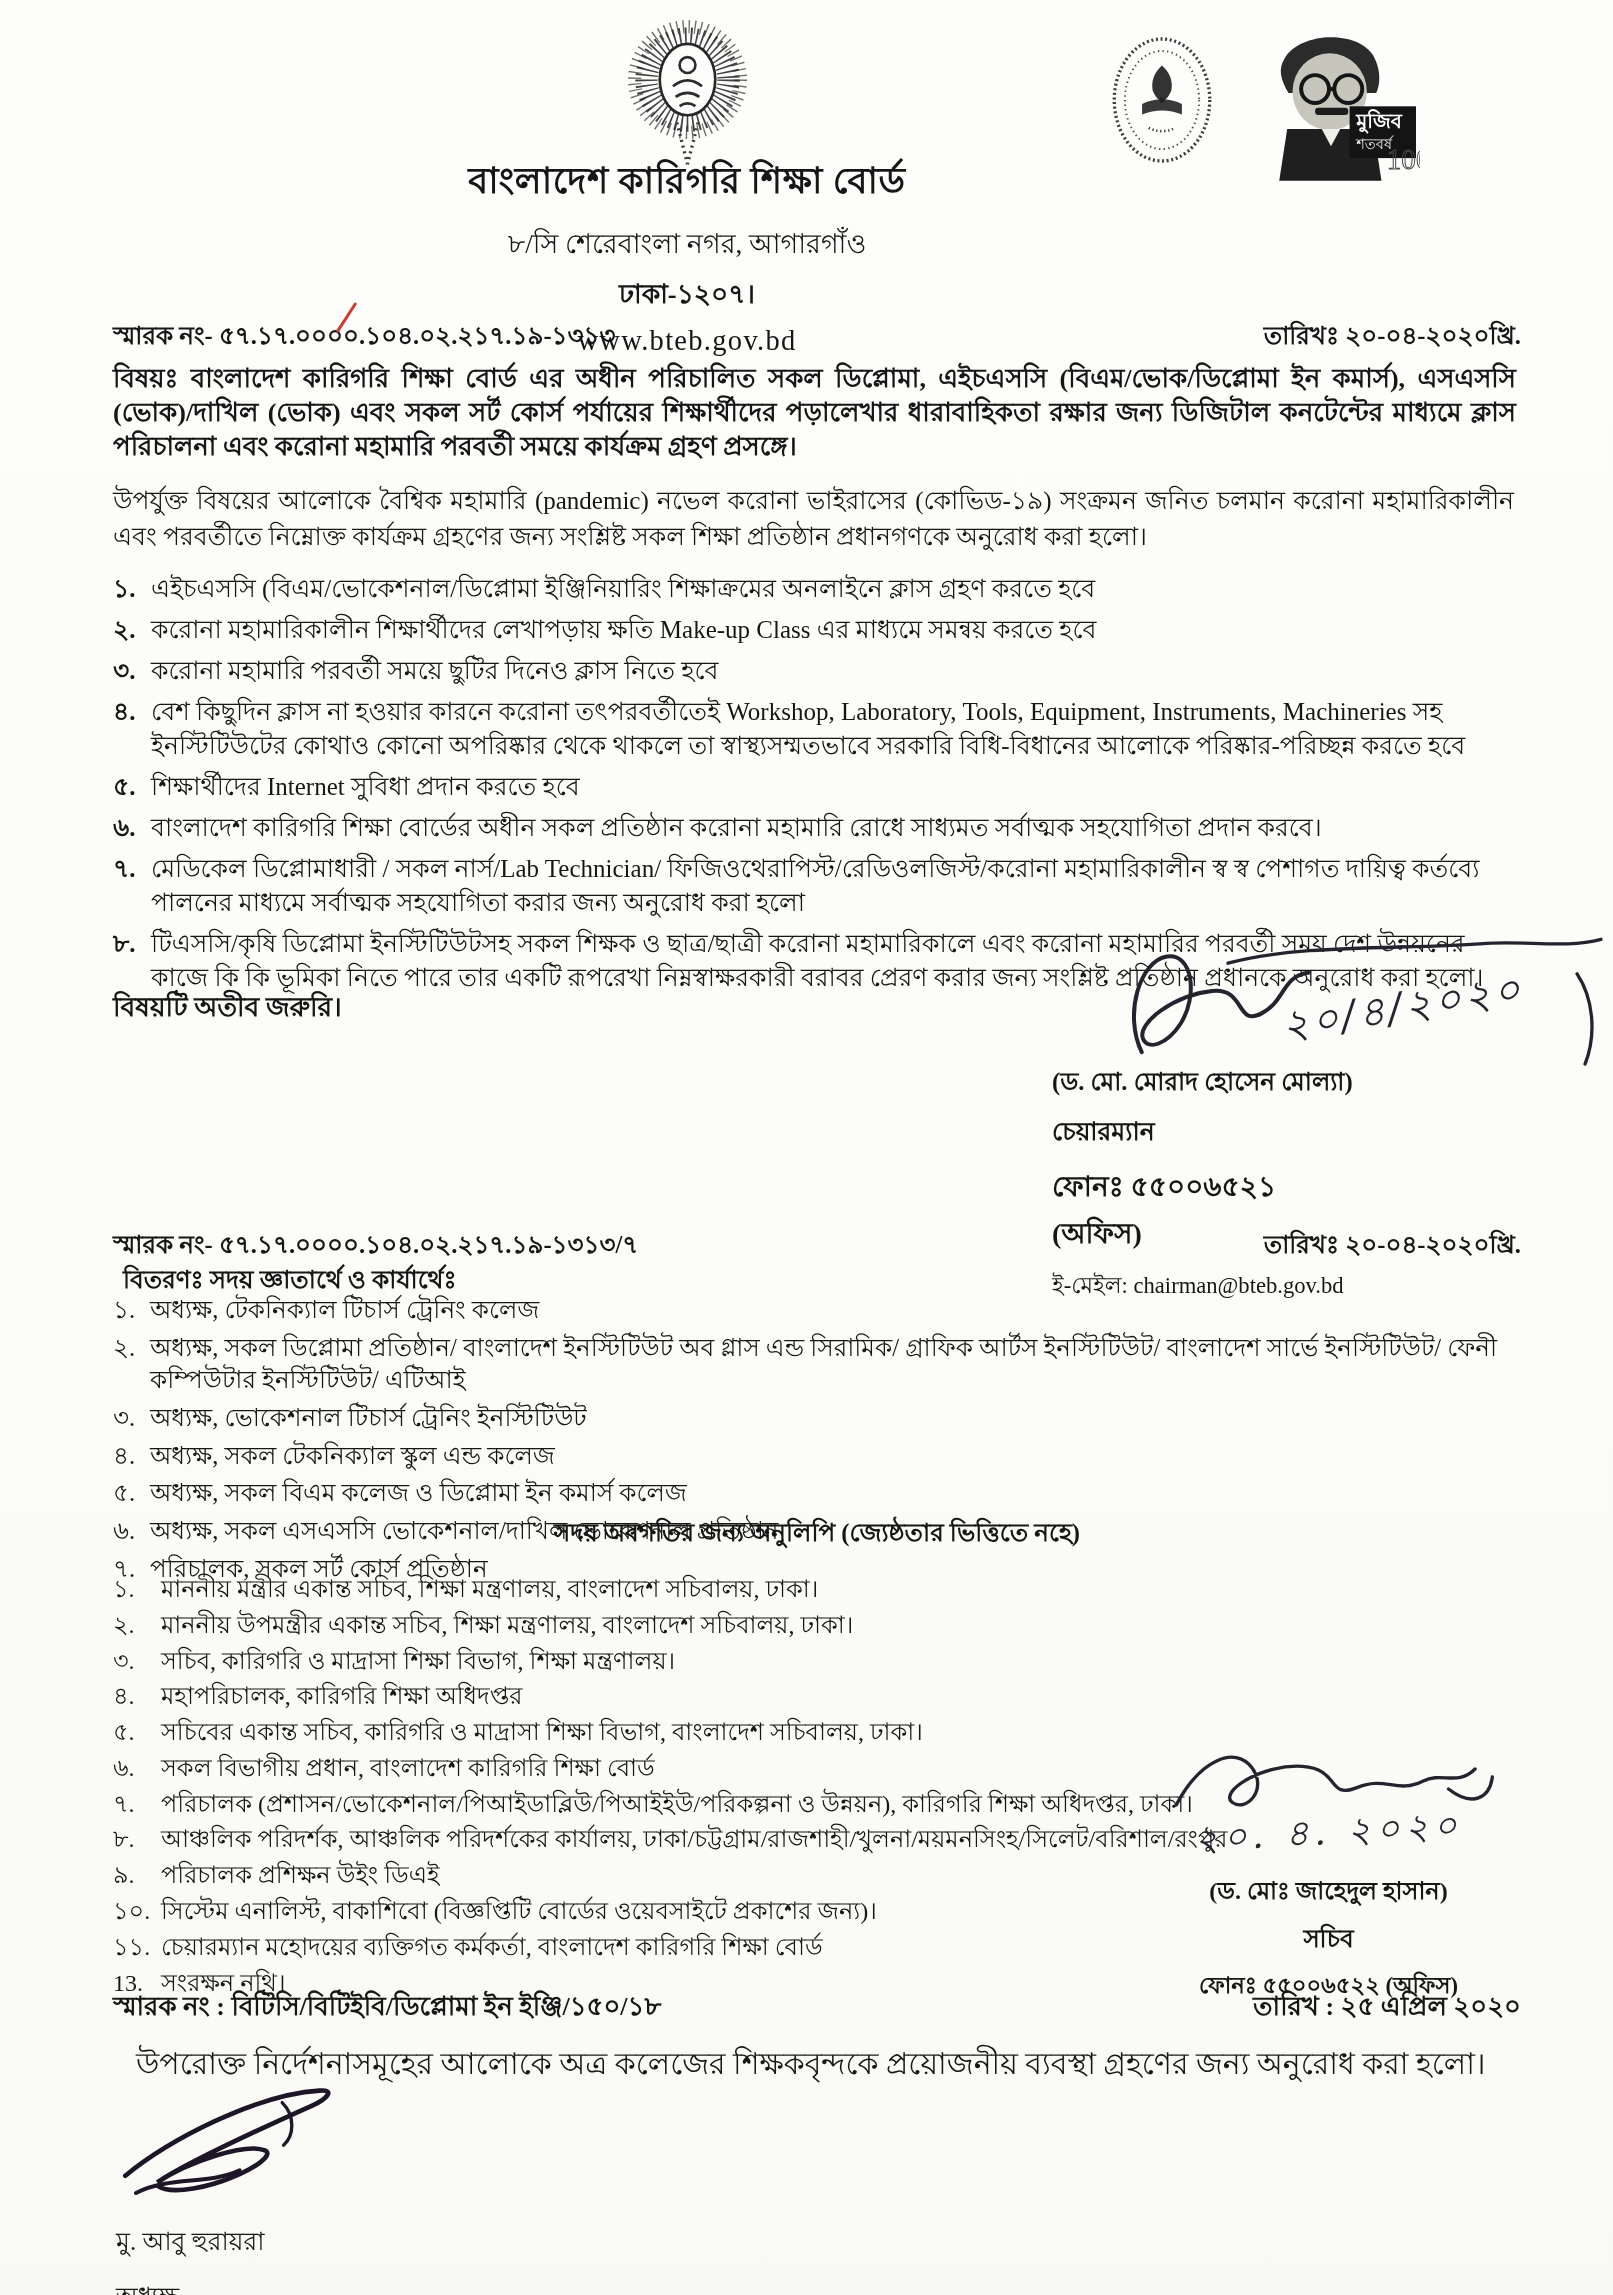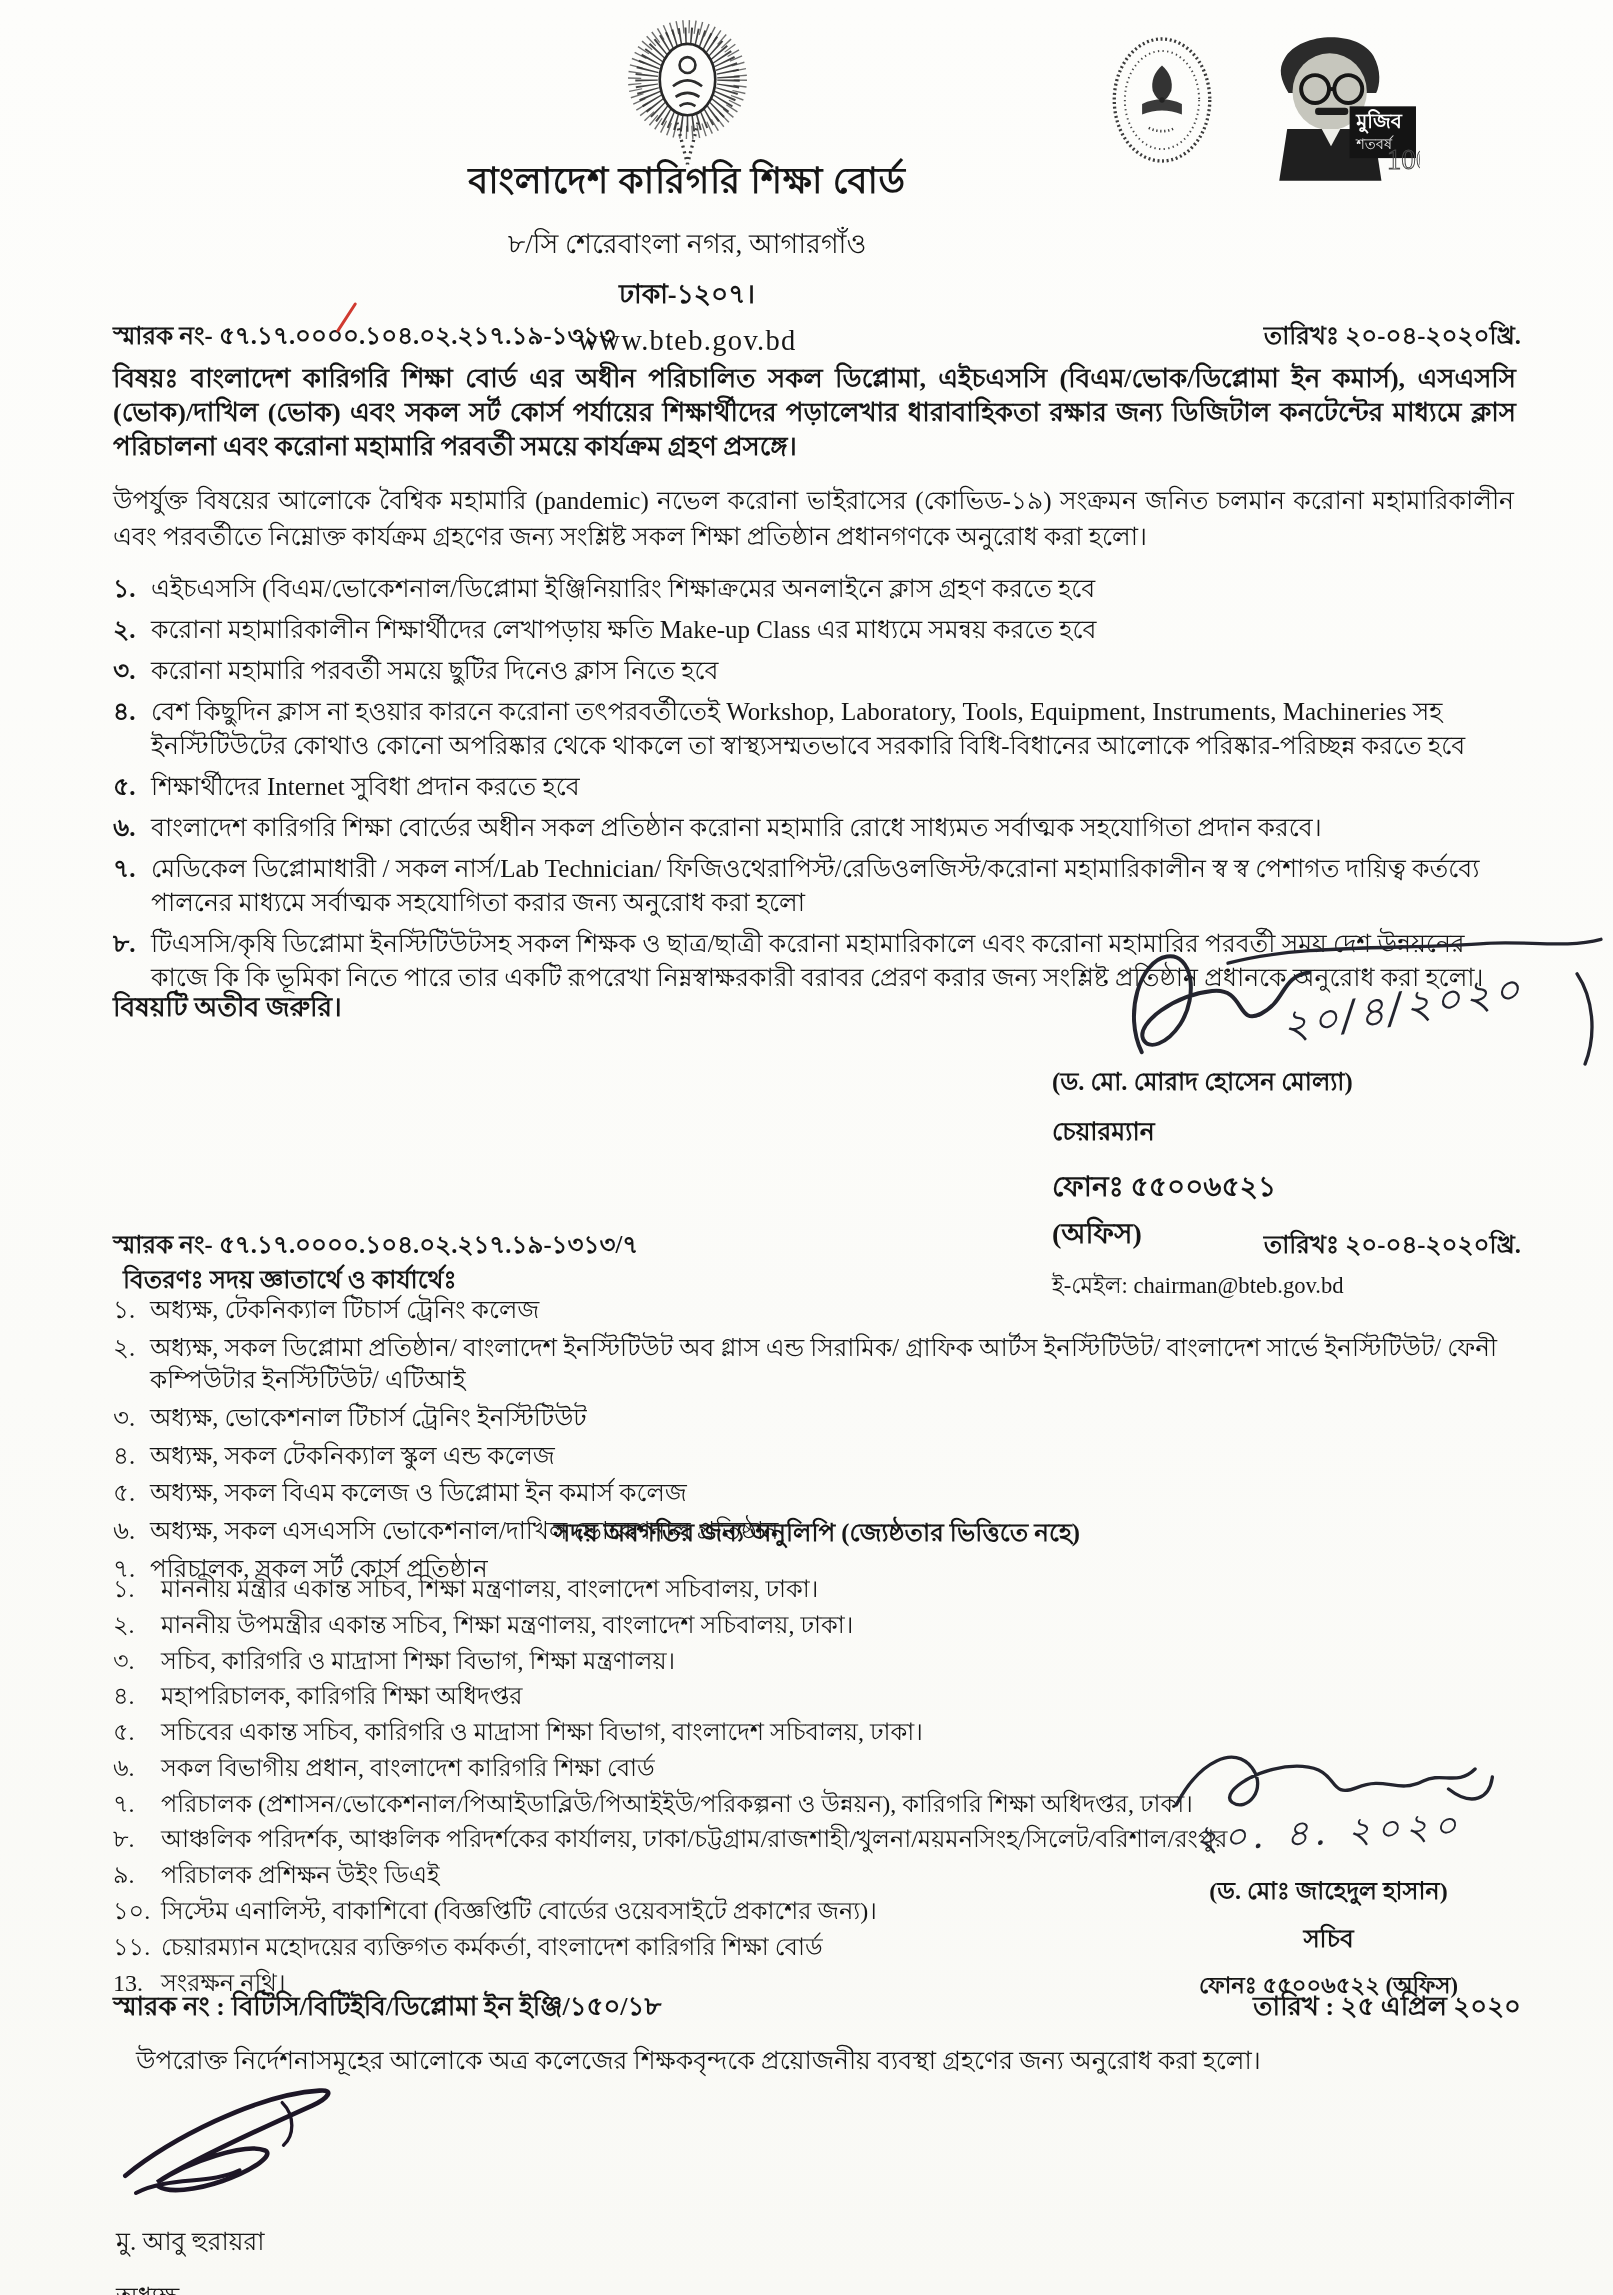--- a/index.html
+++ b/index.html
@@ -54,21 +54,21 @@
   .copy-list li { display:flex; margin-bottom:4.6px; line-height:1.3; }
   .copy-list .num { flex:0 0 48px; }
   
   .sec-block { position:absolute; right:0px; top:211px; width:385px; text-align:center; }
   .sec-date { font-size:36px; transform:rotate(-3deg); letter-spacing:5.3px; margin-top:-22.6px; white-space:nowrap; }
   .sec-block .line { margin-top:8px; }
   .sb-name { font-size:24px; font-weight:bold; }
   .sb-title { font-size:24.6px; font-weight:bold; }
   .sb-phone { font-size:22.6px; font-weight:bold; }
   
-  .closing { position:absolute; left:136px; right:106px; top:2043px; font-size:25px; line-height:1.4; }
+  .closing { position:absolute; left:136px; right:106px; top:2043px; font-size:30px; line-height:1.4; }
   .principal { position:absolute; left:116px; top:2076px; width:597px; }
   .principal .line { font-size:25px; margin-top:11.3px; }
   svg text { font-family:"Liberation Serif","DejaVu Serif",serif; }
 </style>
 </head>
 <body>
 
 <div class="page">
 
   <div class="header">

